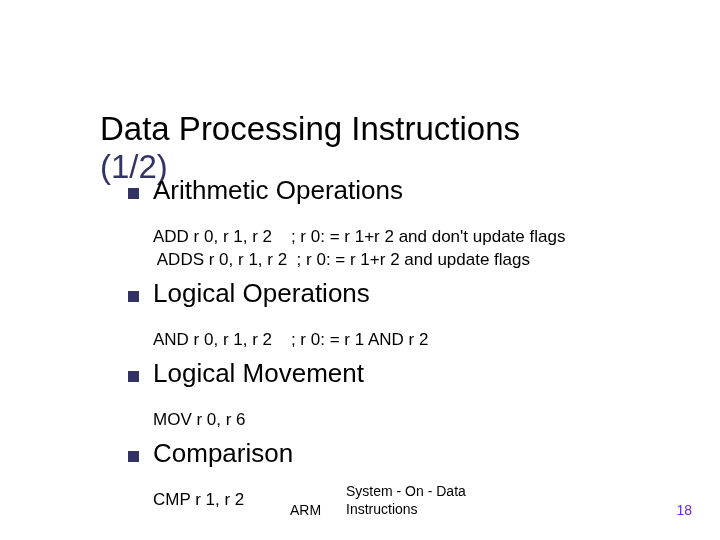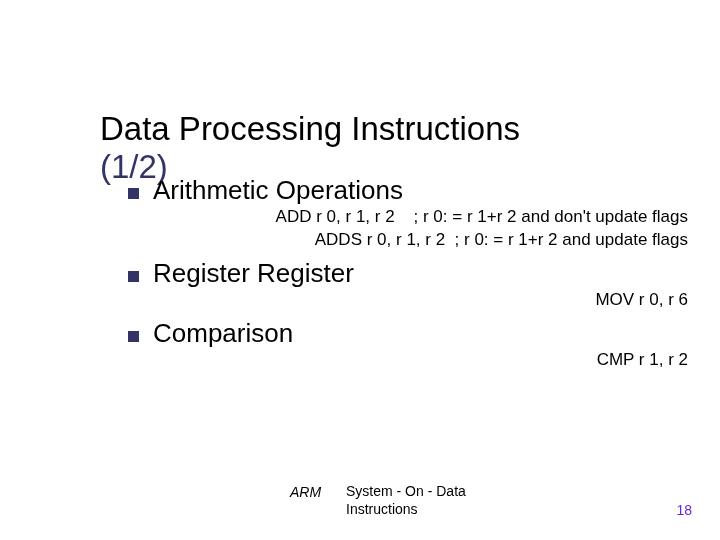--- a/index.html
+++ b/index.html
@@ -27,21 +27,20 @@
     letter-spacing: 0px;
   }
   .title .part {
     color: #333366;
   }
   .body {
     position: absolute;
     top: 175px;
     left: 128px;
     width: 560px;
-    text-align: right;
   }
   .item {
     margin-bottom: 6px;
   }
   .row {
     display: flex;
     align-items: baseline;
   }
   .bullet {
     width: 11px;
@@ -50,38 +49,37 @@
     flex: 0 0 11px;
     margin-top: 11px;
     margin-right: 14px;
   }
   .heading {
     font-size: 26px;
     color: #000;
   }
   .sub {
     margin-left: 25px;
-    margin-top: 0;
+    margin-top: 20px;
     font-size: 17px;
     line-height: 1.35;
     white-space: pre;
   }
   .footer {
     position: absolute;
     bottom: 22px;
     left: 0;
     width: 720px;
     font-size: 14px;
     color: #000;
   }
   .footer .arm {
     position: absolute;
     left: 290px;
-    bottom: 18px;
-    font-style: italic;
+    bottom: 0;
   }
   .footer .mid {
     position: absolute;
     left: 346px;
     bottom: 0px;
     line-height: 1.25;
   }
   .footer .pg {
     position: absolute;
     right: 28px;
@@ -103,25 +101,32 @@
 
     <div class="item">
       <div class="row">
         <div class="bullet"></div>
         <div class="heading">Arithmetic Operations</div>
       </div>
       <div class="sub">ADD r 0, r 1, r 2    ; r 0: = r 1+r 2 and don't update flags
  ADDS r 0, r 1, r 2  ; r 0: = r 1+r 2 and update flags</div>
     </div>
 
+    <div class="item">
+      <div class="row">
+        <div class="bullet"></div>
+        <div class="heading">Logical Operations</div>
+      </div>
+      <div class="sub">AND r 0, r 1, r 2    ; r 0: = r 1 AND r 2</div>
+    </div>
 
     <div class="item">
       <div class="row">
         <div class="bullet"></div>
-        <div class="heading">Register Register</div>
+        <div class="heading">Logical Movement</div>
       </div>
       <div class="sub">MOV r 0, r 6</div>
     </div>
 
     <div class="item">
       <div class="row">
         <div class="bullet"></div>
         <div class="heading">Comparison</div>
       </div>
       <div class="sub">CMP r 1, r 2</div>

